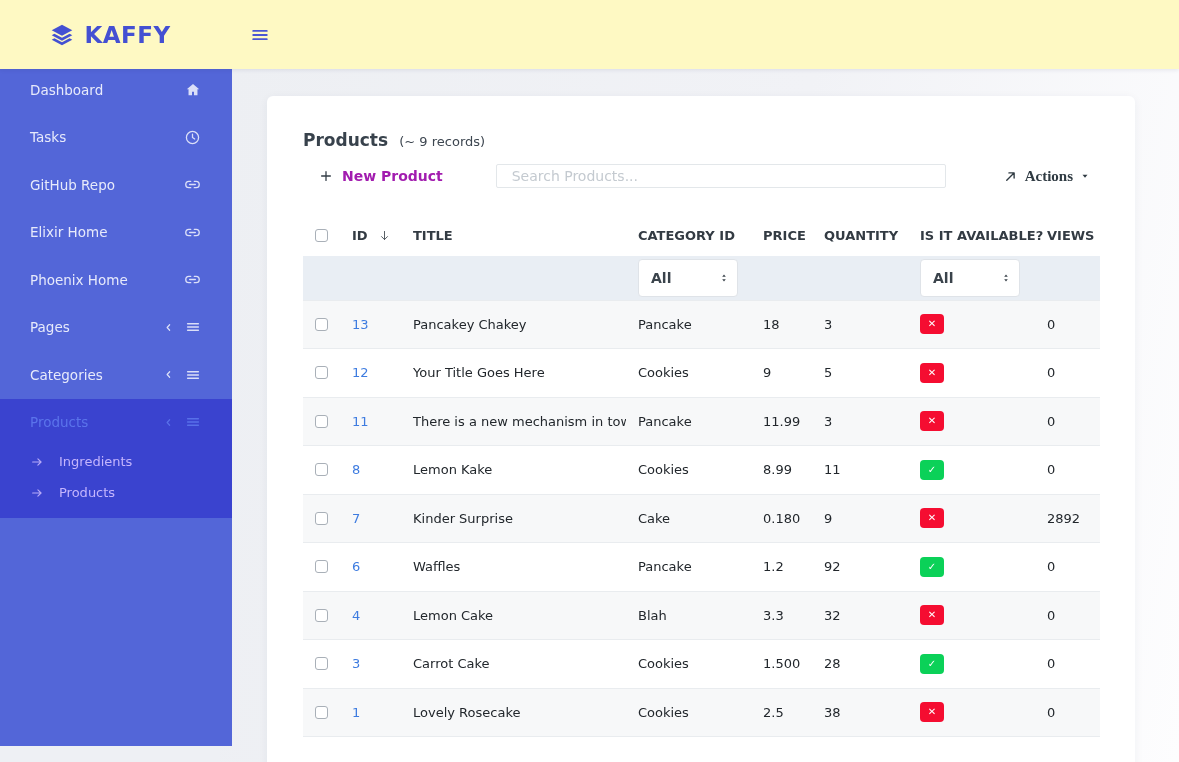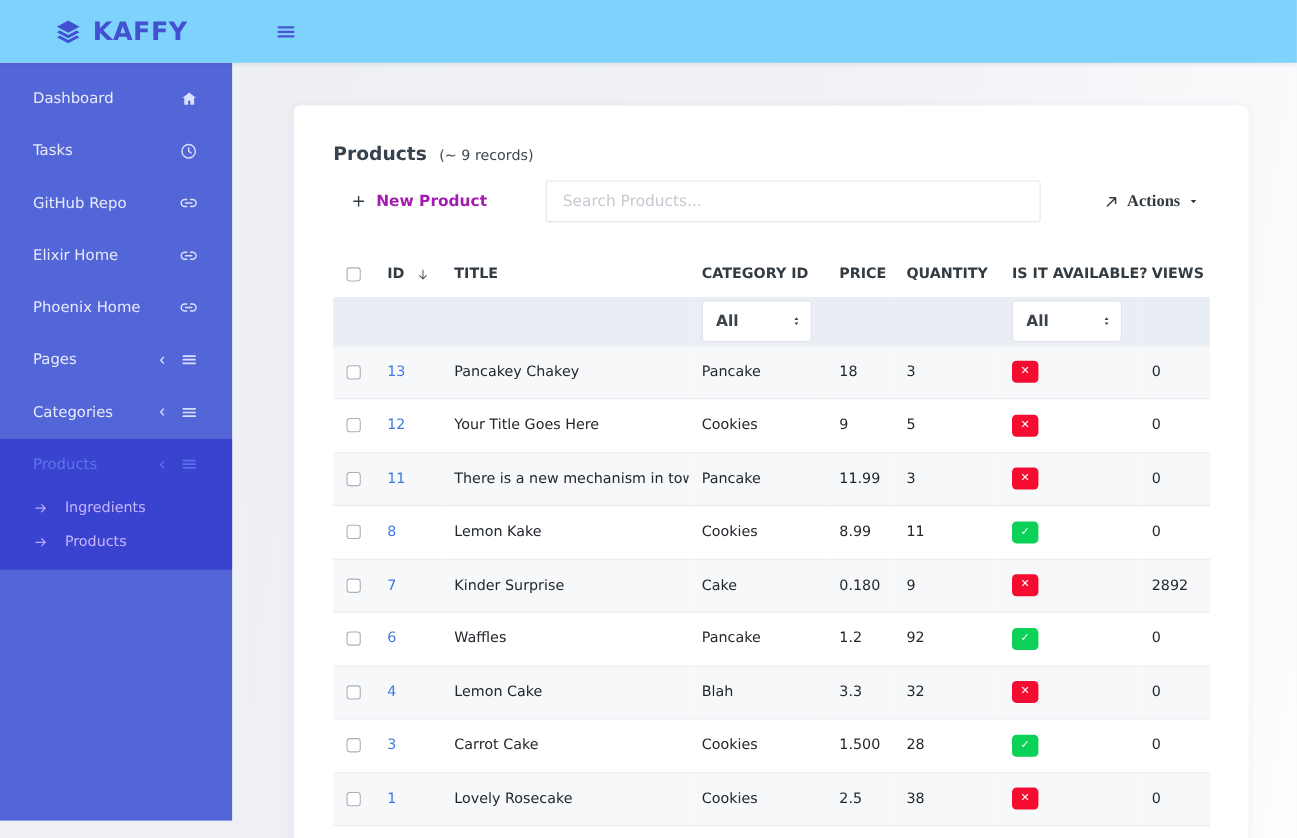--- a/index.html
+++ b/index.html
@@ -5,36 +5,36 @@
   * { box-sizing: border-box; margin: 0; padding: 0; }
   html, body { width: 1179px; height: 762px; overflow: hidden; }
   body {
     font-family: "DejaVu Sans", "Liberation Sans", sans-serif;
     background: #eef0f4;
     position: relative;
   }
 
   
   .topbar {
-    position: absolute; top: 0; left: 0; right: 0; height: 57px;
-    background: #7dd3fc; z-index: 20;
+    position: absolute; top: 0; left: 0; right: 0; height: 69px;
+    background: #fef9c3; z-index: 20;
     display: flex; align-items: center;
     box-shadow: 0 1px 4px rgba(30,40,90,0.10);
   }
   .brand { width: 220px; display: flex; align-items: center; justify-content: center; gap: 9px; color: #4450d2; }
   .brand-icon svg { display: block; }
   .brand-text { font-size: 23px; font-weight: bold; letter-spacing: 0.5px; }
   .hamburger {
     margin-left: 26px; background: none; border: none; cursor: pointer;
     color: #4a56d4; display: flex; align-items: center; padding: 4px;
   }
 
   
   .sidebar {
-    position: absolute; top: 57px; left: 0; bottom: 16px; width: 211px;
+    position: absolute; top: 57px; left: 0; bottom: 16px; width: 232px;
     background: #5366d8; z-index: 10;
   }
   .sidebar nav { padding-top: 9px; }
   .nav-item {
     height: 47.5px; display: flex; align-items: center; justify-content: space-between;
     padding: 0 31px 0 30px; color: #e7eafb; font-size: 13.5px;
     text-decoration: none; cursor: pointer;
   }
   .nav-right { display: flex; align-items: center; gap: 11px; }
   .nav-right svg { display: block; opacity: 0.92; }
@@ -65,21 +65,21 @@
   .records-note { font-size: 13px; color: #3d4650; margin-left: 6px; }
 
   .toolbar { display: flex; align-items: center; margin: 12px 0 30px; }
   .new-product {
     margin-left: 16px; display: flex; align-items: center; gap: 9px;
     background: none; border: none; cursor: pointer;
     font-family: inherit; font-size: 14px; font-weight: bold; color: #a21caf;
   }
   .new-product svg { display: block; color: #333d46; }
   .search-input {
-    width: 450px; height: 38px; margin-left: auto; margin-right: 57px;
+    width: 450px; height: 24px; margin-left: auto; margin-right: 57px;
     border: 1px solid #e3e7ea; border-radius: 2px; padding: 0 15px;
     font-family: inherit; font-size: 14px; color: #495057; outline: none;
   }
   .search-input::placeholder { color: #c4cad0; }
   .actions-btn {
     display: flex; align-items: center; gap: 7px; margin-right: 10px;
     background: none; border: none; cursor: pointer;
     font-family: Liberation Serif, serif; font-size: 15px; font-weight: bold; color: #2f3a42;
   }
   .actions-btn svg { display: block; }

